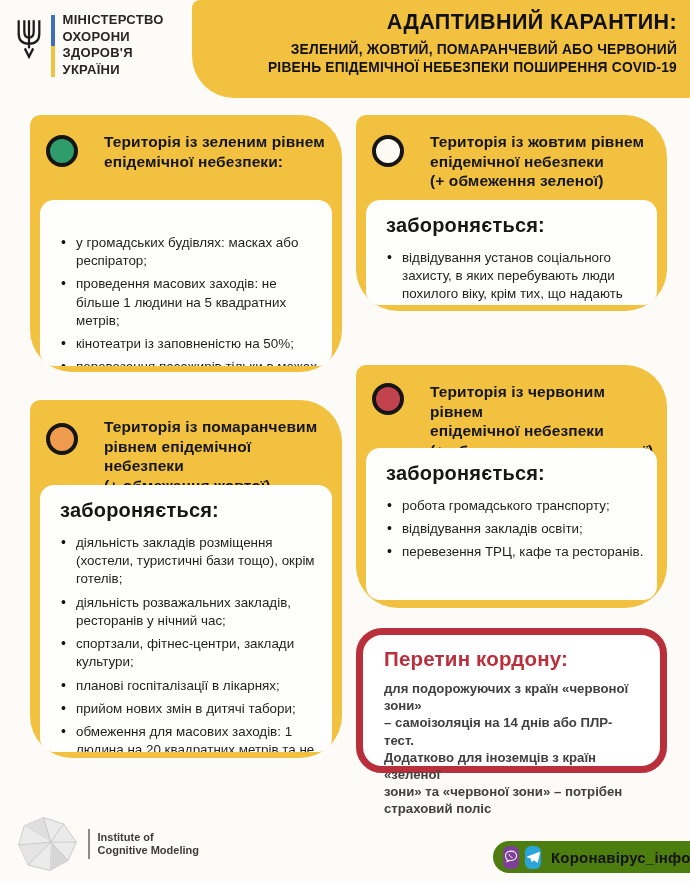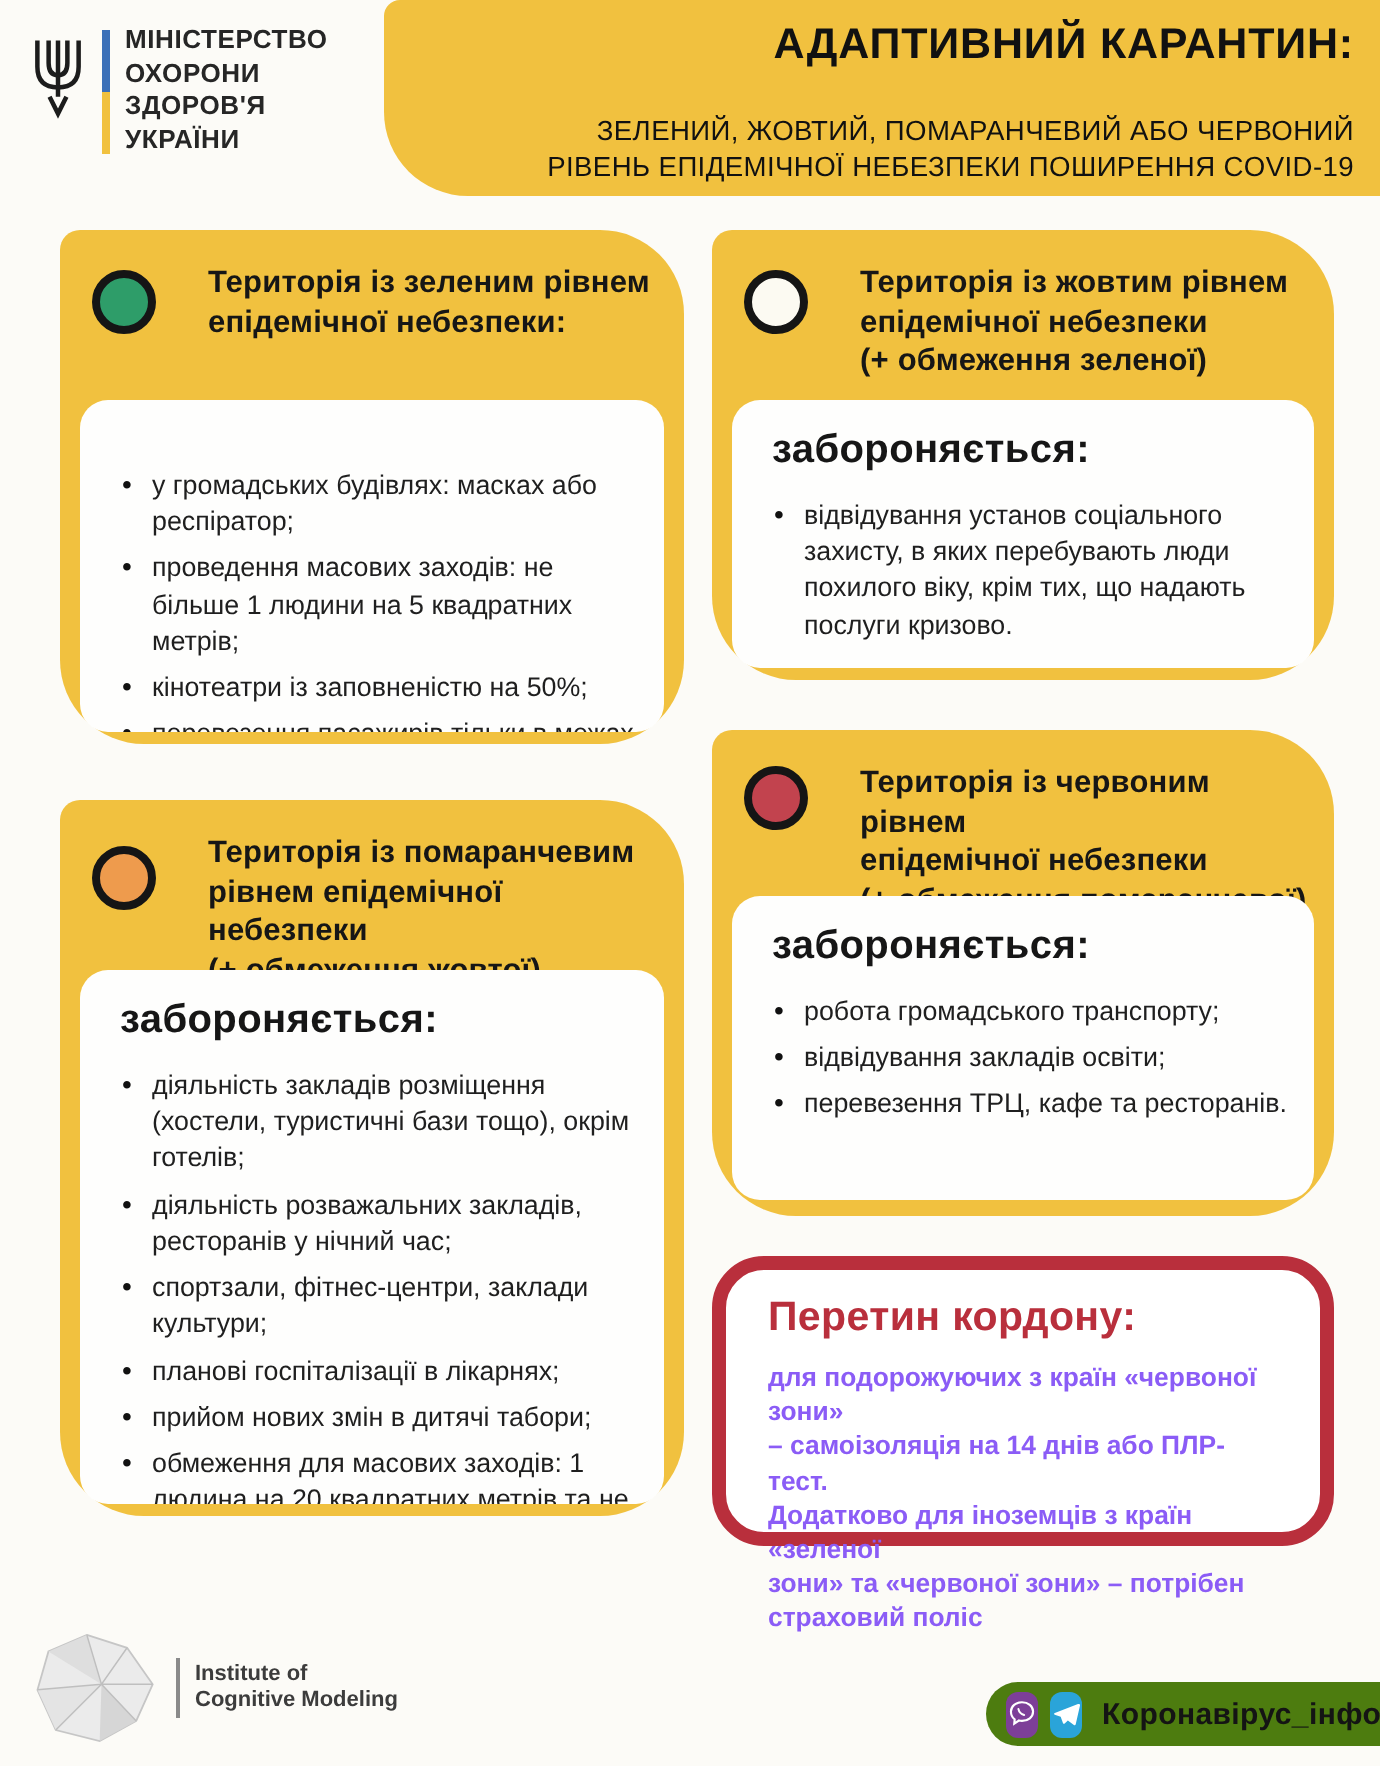--- a/index.html
+++ b/index.html
@@ -9,26 +9,26 @@
   
   .ministry{position:absolute;left:14px;top:12px;display:flex;align-items:flex-start;}
   .trident{width:30px;height:48px;margin-top:3px;}
   .flagbar{width:3.5px;height:62px;margin:3px 8px 0 7px;display:flex;flex-direction:column;}
   .flagbar .b{flex:1;background:#3C70B8;}
   .flagbar .y{flex:1;background:#F1C13F;}
   .ministry-text{font-size:13px;font-weight:700;line-height:16.5px;color:#262626;letter-spacing:.3px;}
   .banner{position:absolute;left:192px;top:0;width:498px;height:98px;background:#F1C13F;
           border-radius:8px 0 0 42px;text-align:right;box-sizing:border-box;padding:10px 13px 0 0;}
   .banner-title{font-size:21.5px;font-weight:800;color:#111;letter-spacing:.4px;}
-  .banner-sub{margin-top:22px;font-size:13.8px;font-weight:400;color:#111;line-height:17.5px;letter-spacing:.2px;white-space:pre-line;}
+  .banner-sub{margin-top:6px;font-size:13.8px;font-weight:700;color:#111;line-height:17.5px;letter-spacing:.2px;white-space:pre-line;}
 
   
   .card{position:absolute;background:#F1C13F;border-radius:10px 42px 42px 42px;}
   #card-green {left:30px; top:115px;width:312px;height:257px;}
-  #card-yellow{left:356px;top:115px;width:311px;height:225px;}
+  #card-yellow{left:356px;top:115px;width:311px;height:196px;}
   #card-orange{left:30px; top:400px;width:312px;height:358px;}
   #card-red   {left:356px;top:365px;width:311px;height:243px;}
   .level-dot{position:absolute;left:16px;width:32px;height:32px;border:4px solid #151515;
              border-radius:50%;box-sizing:border-box;}
   #card-green .level-dot,#card-yellow .level-dot{top:20px;}
   #card-orange .level-dot{top:23px;}
   #card-red .level-dot{top:18px;}
   .dot-green{background:#2E9D69;} .dot-yellow{background:#FCFAF2;}
   .dot-orange{background:#EE9B4D;} .dot-red{background:#C2434E;}
   .card-title{position:absolute;left:74px;top:17px;width:230px;font-size:15.5px;font-weight:700;
@@ -40,21 +40,21 @@
   ul.bullets{margin:0;padding:12px 12px 0 20px;list-style:none;}
   .no-heading ul.bullets{padding-top:34px;}
   ul.bullets li{position:relative;padding-left:16px;margin-bottom:5px;font-size:13.4px;
                 line-height:1.36;color:#1f1f1f;}
   ul.bullets li::before{content:"•";position:absolute;left:1px;top:-1px;font-size:14px;color:#111;}
 
   
   .border-card{position:absolute;left:356px;top:628px;width:311px;height:145px;background:#FFFFFF;
                border:7px solid #B92F3C;border-radius:26px;box-sizing:border-box;padding:12px 18px 0 21px;}
   .border-title{font-size:20.5px;font-weight:800;color:#B92F3C;letter-spacing:.2px;}
-  .border-body{margin-top:9px;font-size:13.2px;font-weight:800;color:#8b5cf6;line-height:17.2px;
+  .border-body{margin-top:9px;font-size:13.2px;font-weight:800;color:#404040;line-height:17.2px;
                white-space:pre-line;}
 
   
   .icm{position:absolute;left:16px;top:814px;display:flex;align-items:center;}
   .icm svg{width:64px;height:60px;}
   .icm-divider{width:1.5px;height:30px;background:#8a8a8a;margin:0 8px 0 8px;}
   .icm-text{font-size:11px;font-weight:700;color:#3c3c3c;line-height:13px;}
   .social-pill{position:absolute;left:493px;top:841px;width:197px;height:32px;background:#4d7c0f;
                border-radius:17px 0 0 17px;display:flex;align-items:center;padding-left:10px;box-sizing:border-box;}
   .soc-icon{width:23px;height:23px;border-radius:6px;margin-right:6px;display:flex;

